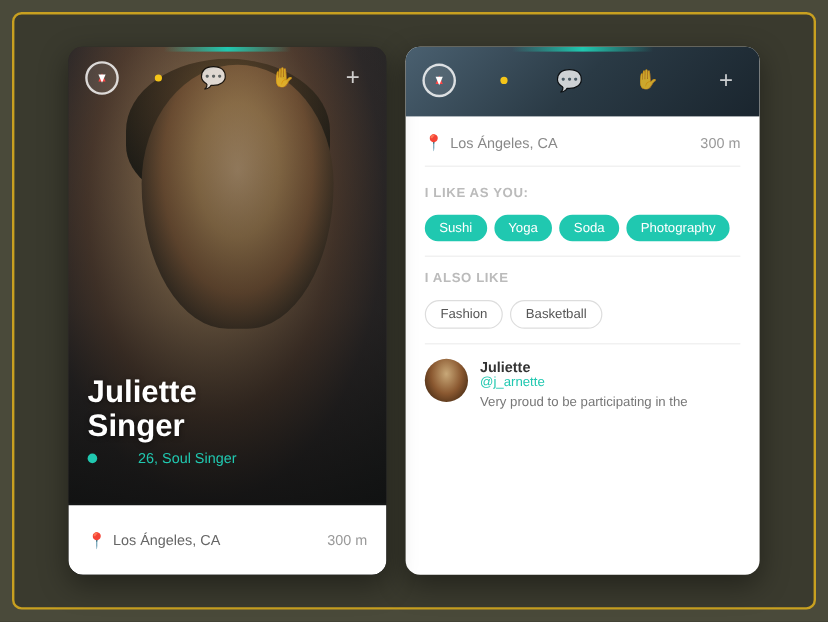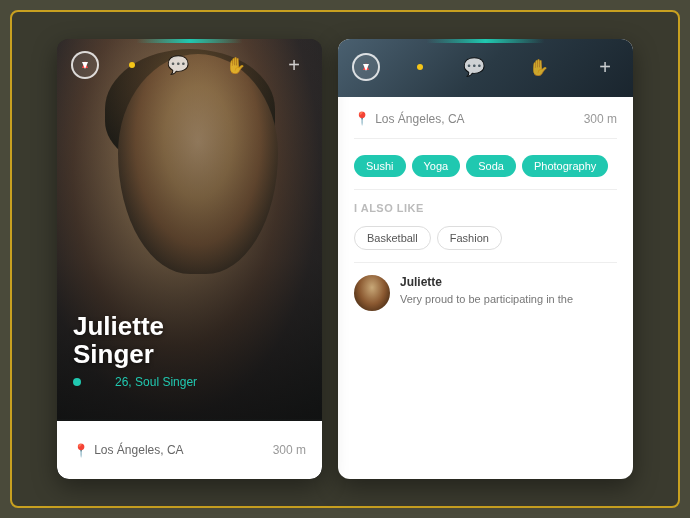--- a/index.html
+++ b/index.html
@@ -469,45 +469,47 @@
 
         <div class="location-row">
           <div class="location-left">
             <span class="location-pin">📍</span>
             <span>Los Ángeles, CA</span>
           </div>
           <span style="font-size:12px; color:#999;">300 m</span>
         </div>
 
         <div>
+          <div class="section-title">I LIKE AS YOU:</div>
           <div class="tags-row">
             <span class="tag tag-teal">Sushi</span>
             <span class="tag tag-teal">Yoga</span>
             <span class="tag tag-teal">Soda</span>
             <span class="tag tag-teal">Photography</span>
           </div>
         </div>
 
         <hr class="section-divider">
 
         <div>
           <div class="section-title">I ALSO LIKE</div>
           <div class="tags-row">
+            <span class="tag tag-outline">Fashion</span>
             <span class="tag tag-outline">Basketball</span>
-            <span class="tag tag-outline">Fashion</span>
           </div>
         </div>
 
         <hr class="section-divider">
 
         <div class="tweets-section">
           <div class="tweet-item">
             <div class="tweet-avatar"></div>
             <div class="tweet-content">
               <div class="tweet-name">Juliette</div>
+              <div class="tweet-handle">@j_arnette</div>
               <div class="tweet-text">Very proud to be participating in the</div>
             </div>
           </div>
         </div>
 
       </div>
     </div>
 
   </div>
 </div>

